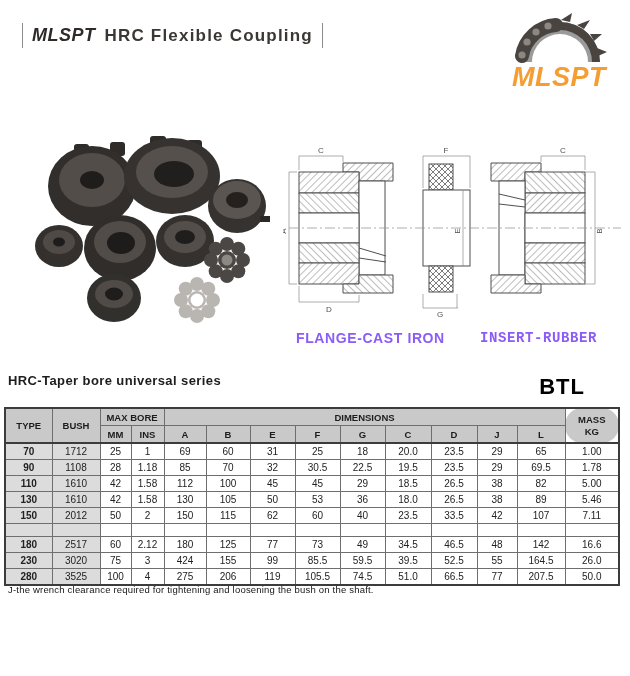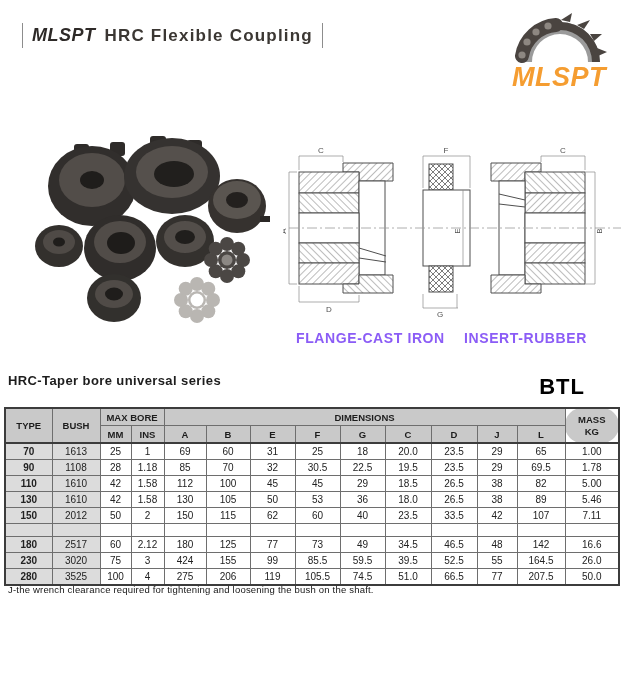--- a/index.html
+++ b/index.html
@@ -12,21 +12,21 @@
   .vbar{width:1px;height:25px;background:#8d8d8d;}
   .brand{font-style:italic;font-weight:bold;font-size:18px;color:#2e2a28;letter-spacing:.5px;}
   .page-title{font-weight:bold;font-size:17px;color:#3b3733;letter-spacing:1.2px;text-align:center;}
   .logo{position:absolute;left:498px;top:12px;width:122px;text-align:center;}
   .logo-text{font-style:italic;font-weight:bold;font-size:27px;color:#F59D31;margin-top:-6px;letter-spacing:.5px;}
   
   .photo-svg{position:absolute;left:22px;top:128px;}
   .drawing-svg{position:absolute;left:283px;top:136px;}
   .caption{position:absolute;top:330px;font-weight:bold;font-size:14px;color:#8b5cf6;letter-spacing:.6px;}
   .caption.flange{left:296px;}
-  .caption.insert{left:464px;}
+  .caption.insert{left:480px;font-family:Liberation Mono, monospace;}
   
   .section-title{position:absolute;left:8px;top:373px;font-weight:bold;font-size:13px;color:#1d1d1d;letter-spacing:.4px;}
   .series-code{position:absolute;right:45px;top:374px;font-weight:bold;font-size:22px;color:#000000;letter-spacing:1px;}
   
   table.spec{position:absolute;left:4px;top:407px;width:614px;border-collapse:collapse;table-layout:fixed;border:2px solid #3c3c3c;}
   table.spec th, table.spec td{border:1px solid #6e6e6e;text-align:center;padding:0;overflow:hidden;}
   table.spec thead th{background:#c9c9c9;font-size:9.5px;font-weight:bold;color:#1c1c1c;height:16px;}
   table.spec thead{border-bottom:2px solid #3c3c3c;}
   table.spec td{font-size:10px;color:#222;height:15px;background:#fff;}
   table.spec td.shade{background:#dcdcdc;}
@@ -274,21 +274,21 @@
       <th>G</th>
       <th>C</th>
       <th>D</th>
       <th>J</th>
       <th>L</th>
     </tr>
   </thead>
   <tbody id="spec-tbody">
       <tr>
         <td class="shade type">70</td>
-        <td class="shade">1613</td>
+        <td class="shade">1712</td>
         <td>25</td>
         <td>1</td>
         <td>69</td>
         <td>60</td>
         <td>31</td>
         <td>25</td>
         <td>18</td>
         <td>20.0</td>
         <td>23.5</td>
         <td>29</td>

